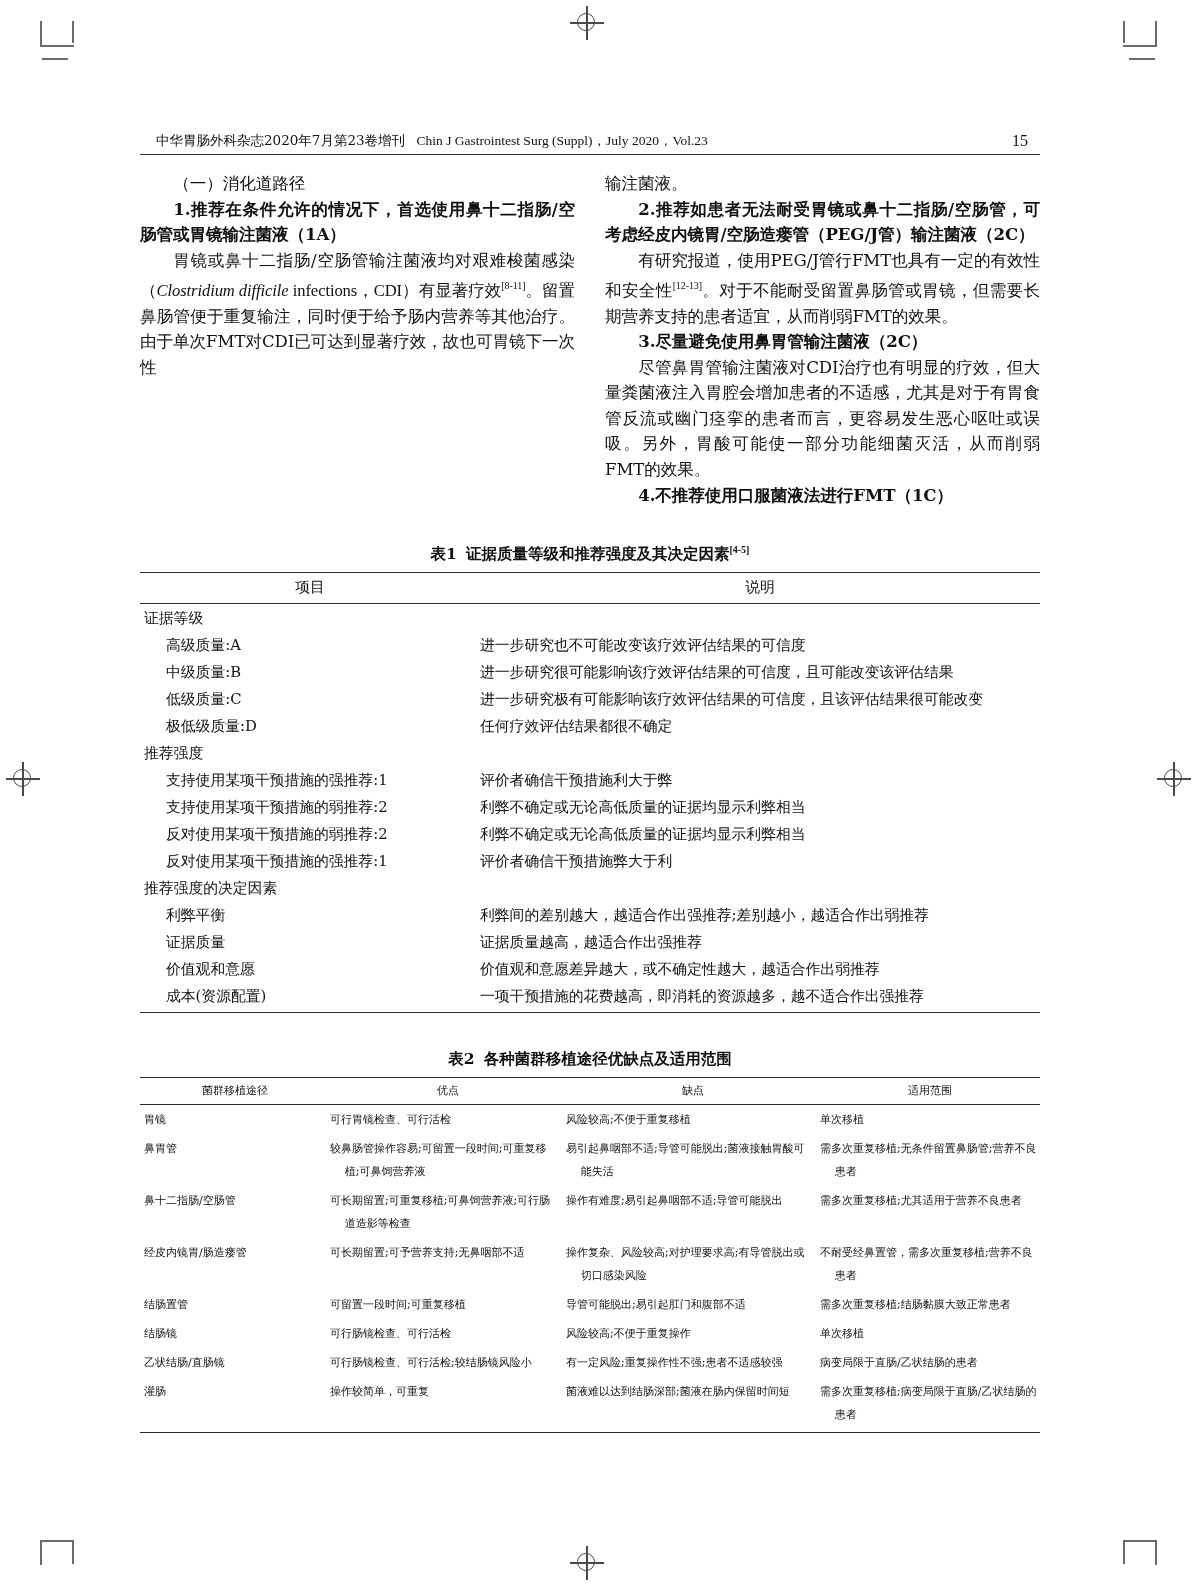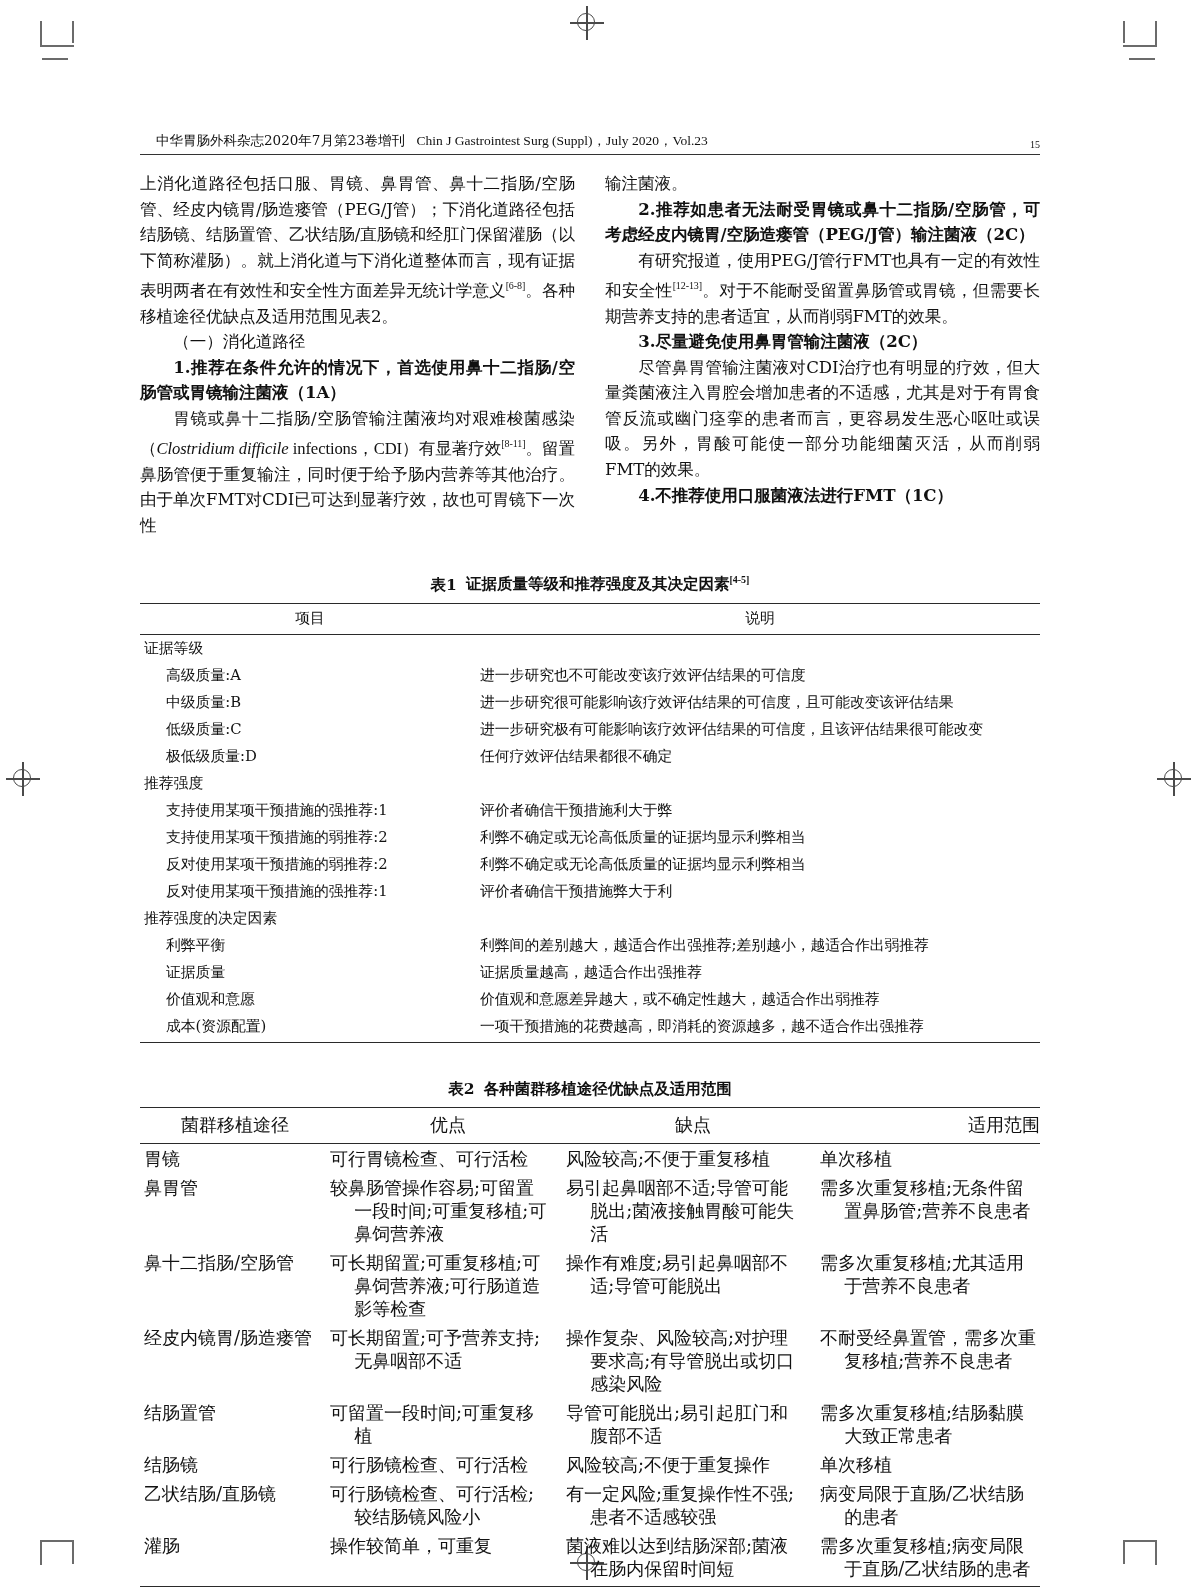--- a/index.html
+++ b/index.html
@@ -77,23 +77,23 @@
     letter-spacing: 0;
     white-space: nowrap;
     position: absolute;
     left: 16px;
     bottom: 4px;
   }
   .runhead-left .cn { font-family: "DejaVu Serif", "Liberation Serif", serif; }
   .runhead-left .en { font-family: "Liberation Serif", serif; }
   .runhead-right {
     position: absolute;
-    right: 0;
+    right: 12px;
     bottom: 4px;
-    font-size: 10px;
+    font-size: 16px;
     font-family: "Liberation Serif", serif;
   }
 
   
   .columns {
     display: flex;
     gap: 30px;
     margin-top: 16px;
   }
   .col {
@@ -133,21 +133,21 @@
     text-align: center;
     font-size: 15.5px;
     font-weight: bold;
     font-family: "DejaVu Serif", "Liberation Serif", serif;
     margin-bottom: 7px;
   }
   .tbl-caption .num { margin-right: 9px; }
   table {
     width: 100%;
     border-collapse: collapse;
-    font-size: 18px;
+    font-size: 11px;
     font-family: "DejaVu Serif", "Liberation Serif", serif;
   }
   table.t1 { font-size: 14.8px; }
   .rule-top   { border-top: 1.6px solid #2a2a2a; }
   .rule-bot   { border-bottom: 1.6px solid #2a2a2a; }
 
   table th {
     font-weight: normal;
     padding: 5px 0 6px 0;
     text-align: center;
@@ -242,21 +242,20 @@
     <div class="runhead-left">
       <span class="cn">中华胃肠外科杂志2020年7月第23卷增刊</span>
       <span class="en" style="margin-left:8px;">Chin J Gastrointest Surg (Suppl)，July 2020，Vol.23</span>
     </div>
     <div class="runhead-right">15</div>
   </div>
 
   <div class="columns">
 
     <div class="col">
-      <p><span>上消化道路径包括口服、胃镜、鼻胃管、鼻十二指肠/空肠管、经皮内镜胃/肠造瘘管（PEG/J管）；下消化道路径包括结肠镜、结肠置管、乙状结肠/直肠镜和经肛门保留灌肠（以下简称灌肠）。就上消化道与下消化道整体而言，现有证据表明两者在有效性和安全性方面差异无统计学意义</span><sup class="ref">[6-8]</sup><span>。各种移植途径优缺点及适用范围见表2。</span></p>
       <p class="indent">（一）消化道路径</p>
       <p class="bold">1.推荐在条件允许的情况下，首选使用鼻十二指肠/空肠管或胃镜输注菌液（1A）</p>
       <p class="indent"><span>胃镜或鼻十二指肠/空肠管输注菌液均对艰难梭菌感染（</span><span class="ital">Clostridium difficile</span><span class="latin"> infections，CDI）有显著疗效</span><sup class="ref">[8-11]</sup><span>。留置鼻肠管便于重复输注，同时便于给予肠内营养等其他治疗。由于单次FMT对CDI已可达到显著疗效，故也可胃镜下一次性</span></p>
     </div>
 
     <div class="col">
       <p>输注菌液。</p>
       <p class="bold">2.推荐如患者无法耐受胃镜或鼻十二指肠/空肠管，可考虑经皮内镜胃/空肠造瘘管（PEG/J管）输注菌液（2C）</p>
       <p class="indent"><span>有研究报道，使用PEG/J管行FMT也具有一定的有效性和安全性</span><sup class="ref">[12-13]</sup><span>。对于不能耐受留置鼻肠管或胃镜，但需要长期营养支持的患者适宜，从而削弱FMT的效果。</span></p>
       <p class="bold">3.尽量避免使用鼻胃管输注菌液（2C）</p>
@@ -354,21 +353,21 @@
           <col class="d1">
           <col class="d2">
           <col class="d3">
           <col class="d4">
         </colgroup>
       <thead>
         <tr class="rule-top">
           <th style="border-bottom:0.9px solid #2a2a2a;">菌群移植途径</th>
           <th style="border-bottom:0.9px solid #2a2a2a;">优点</th>
           <th style="border-bottom:0.9px solid #2a2a2a;">缺点</th>
-          <th style="border-bottom:0.9px solid #2a2a2a;text-align:right;">适用范围</th>
+          <th style="border-bottom:0.9px solid #2a2a2a;">适用范围</th>
         </tr>
       </thead>
       <tbody>
         <tr>
           <td class="c-route">胃镜</td>
           <td class="c-pro">
               <span class="hang">可行胃镜检查、可行活检</span>
             </td>
           <td class="c-con">
               <span class="hang">风险较高;不便于重复移植</span>

